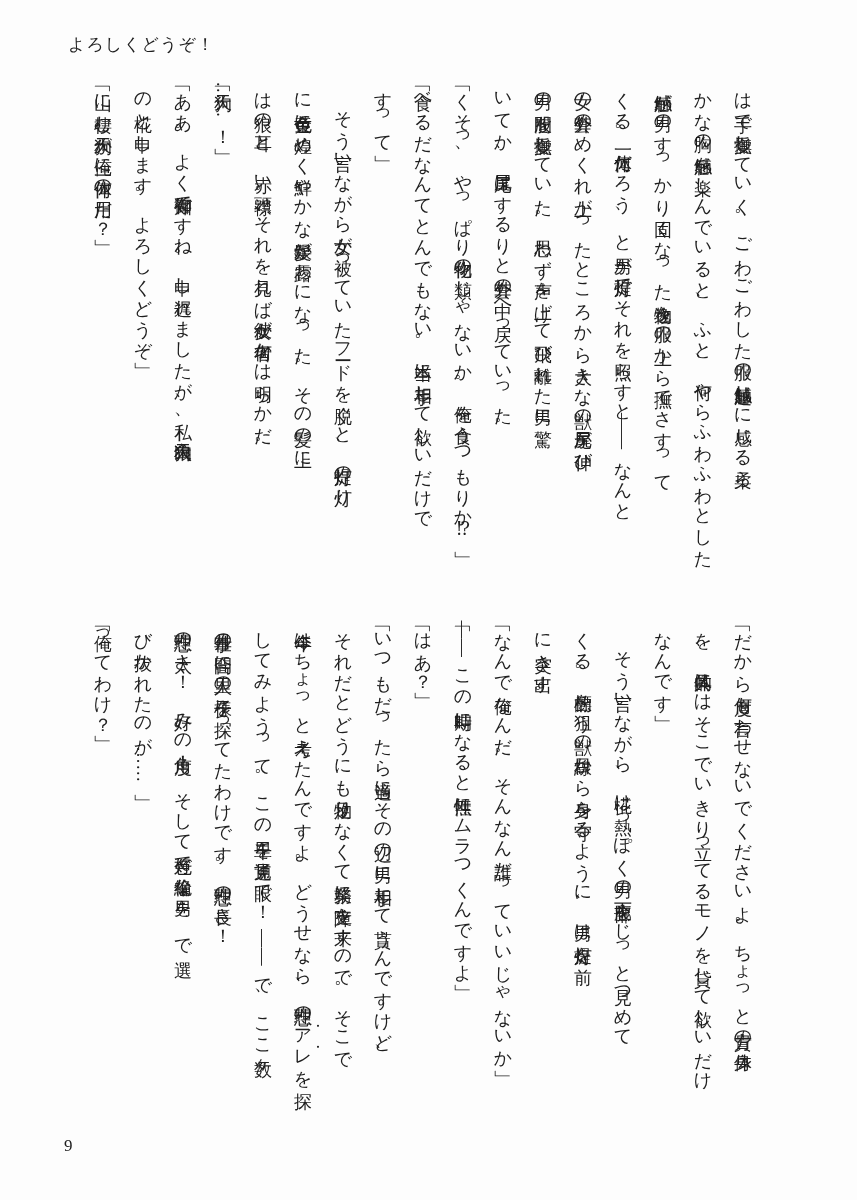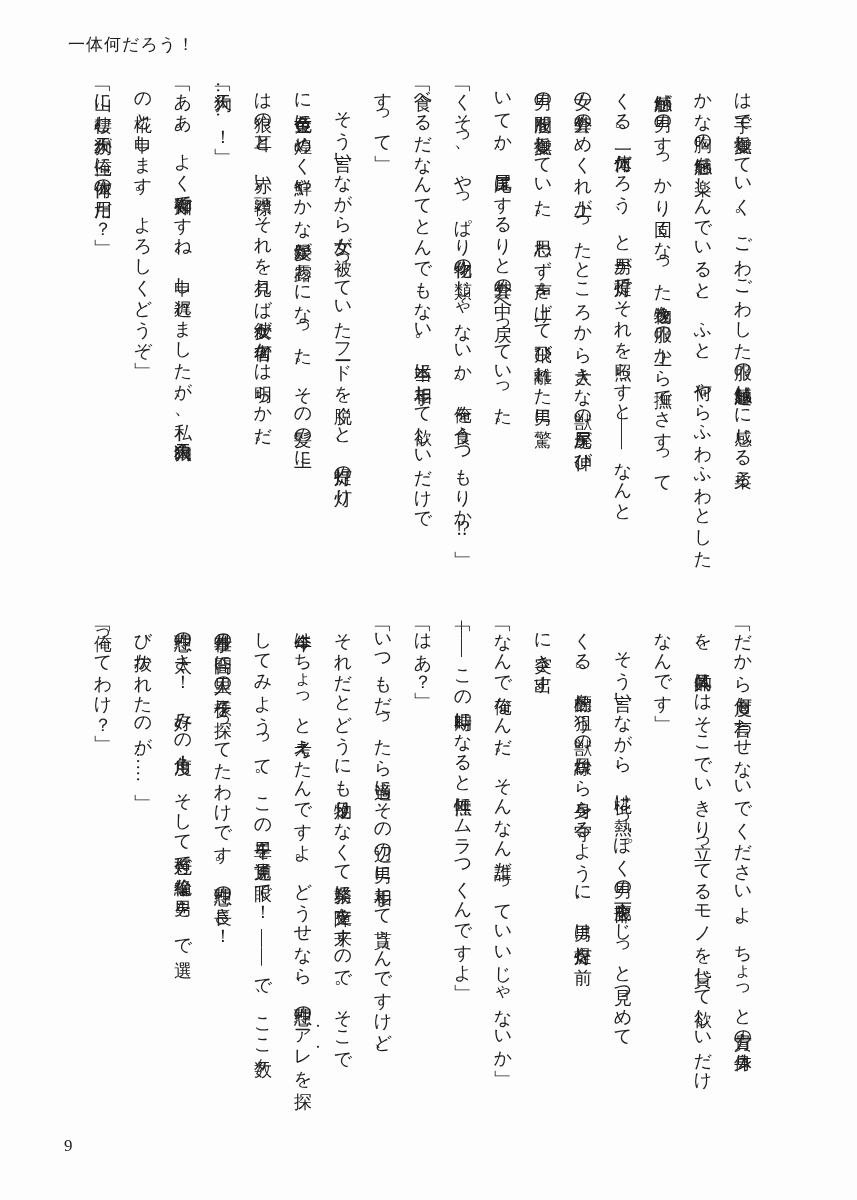--- a/index.html
+++ b/index.html
@@ -54,21 +54,21 @@
     left: 64px;
     top: 1136px;
     font-size: 17px;
   }
 </style>
 </head>
 <body>
 
 <div class="page">
 
-  <div class="running-header">一体何だろう！</div>
+  <div class="running-header">よろしくどうぞ！</div>
 
   <div class="band band-upper">
     <p class="col">は手で愛撫していく。ごわごわした服の感触越しに感じる柔ら</p>
     <p class="col">かな胸の感触を楽しんでいると、ふと、何やらふわふわとした</p>
     <p class="col">感触が男のすっかり固くなった逸物を服の上から撫でさすって</p>
     <p class="col">くる。一体何だろう、と男が提灯でそれを照らすと――なんと</p>
     <p class="col">女の外套のめくれ上がったところから大きな獣の尻尾が伸び、</p>
     <p class="col">男の股間を愛撫していた。思わず声を上げて飛び離れた男に驚</p>
     <p class="col">いてか、尻尾はするりと外套の中へ戻っていった。</p>
     <p class="col">「くそっ、やっぱり化物の類じゃないか。俺を食うつもりか⁉」</p>

